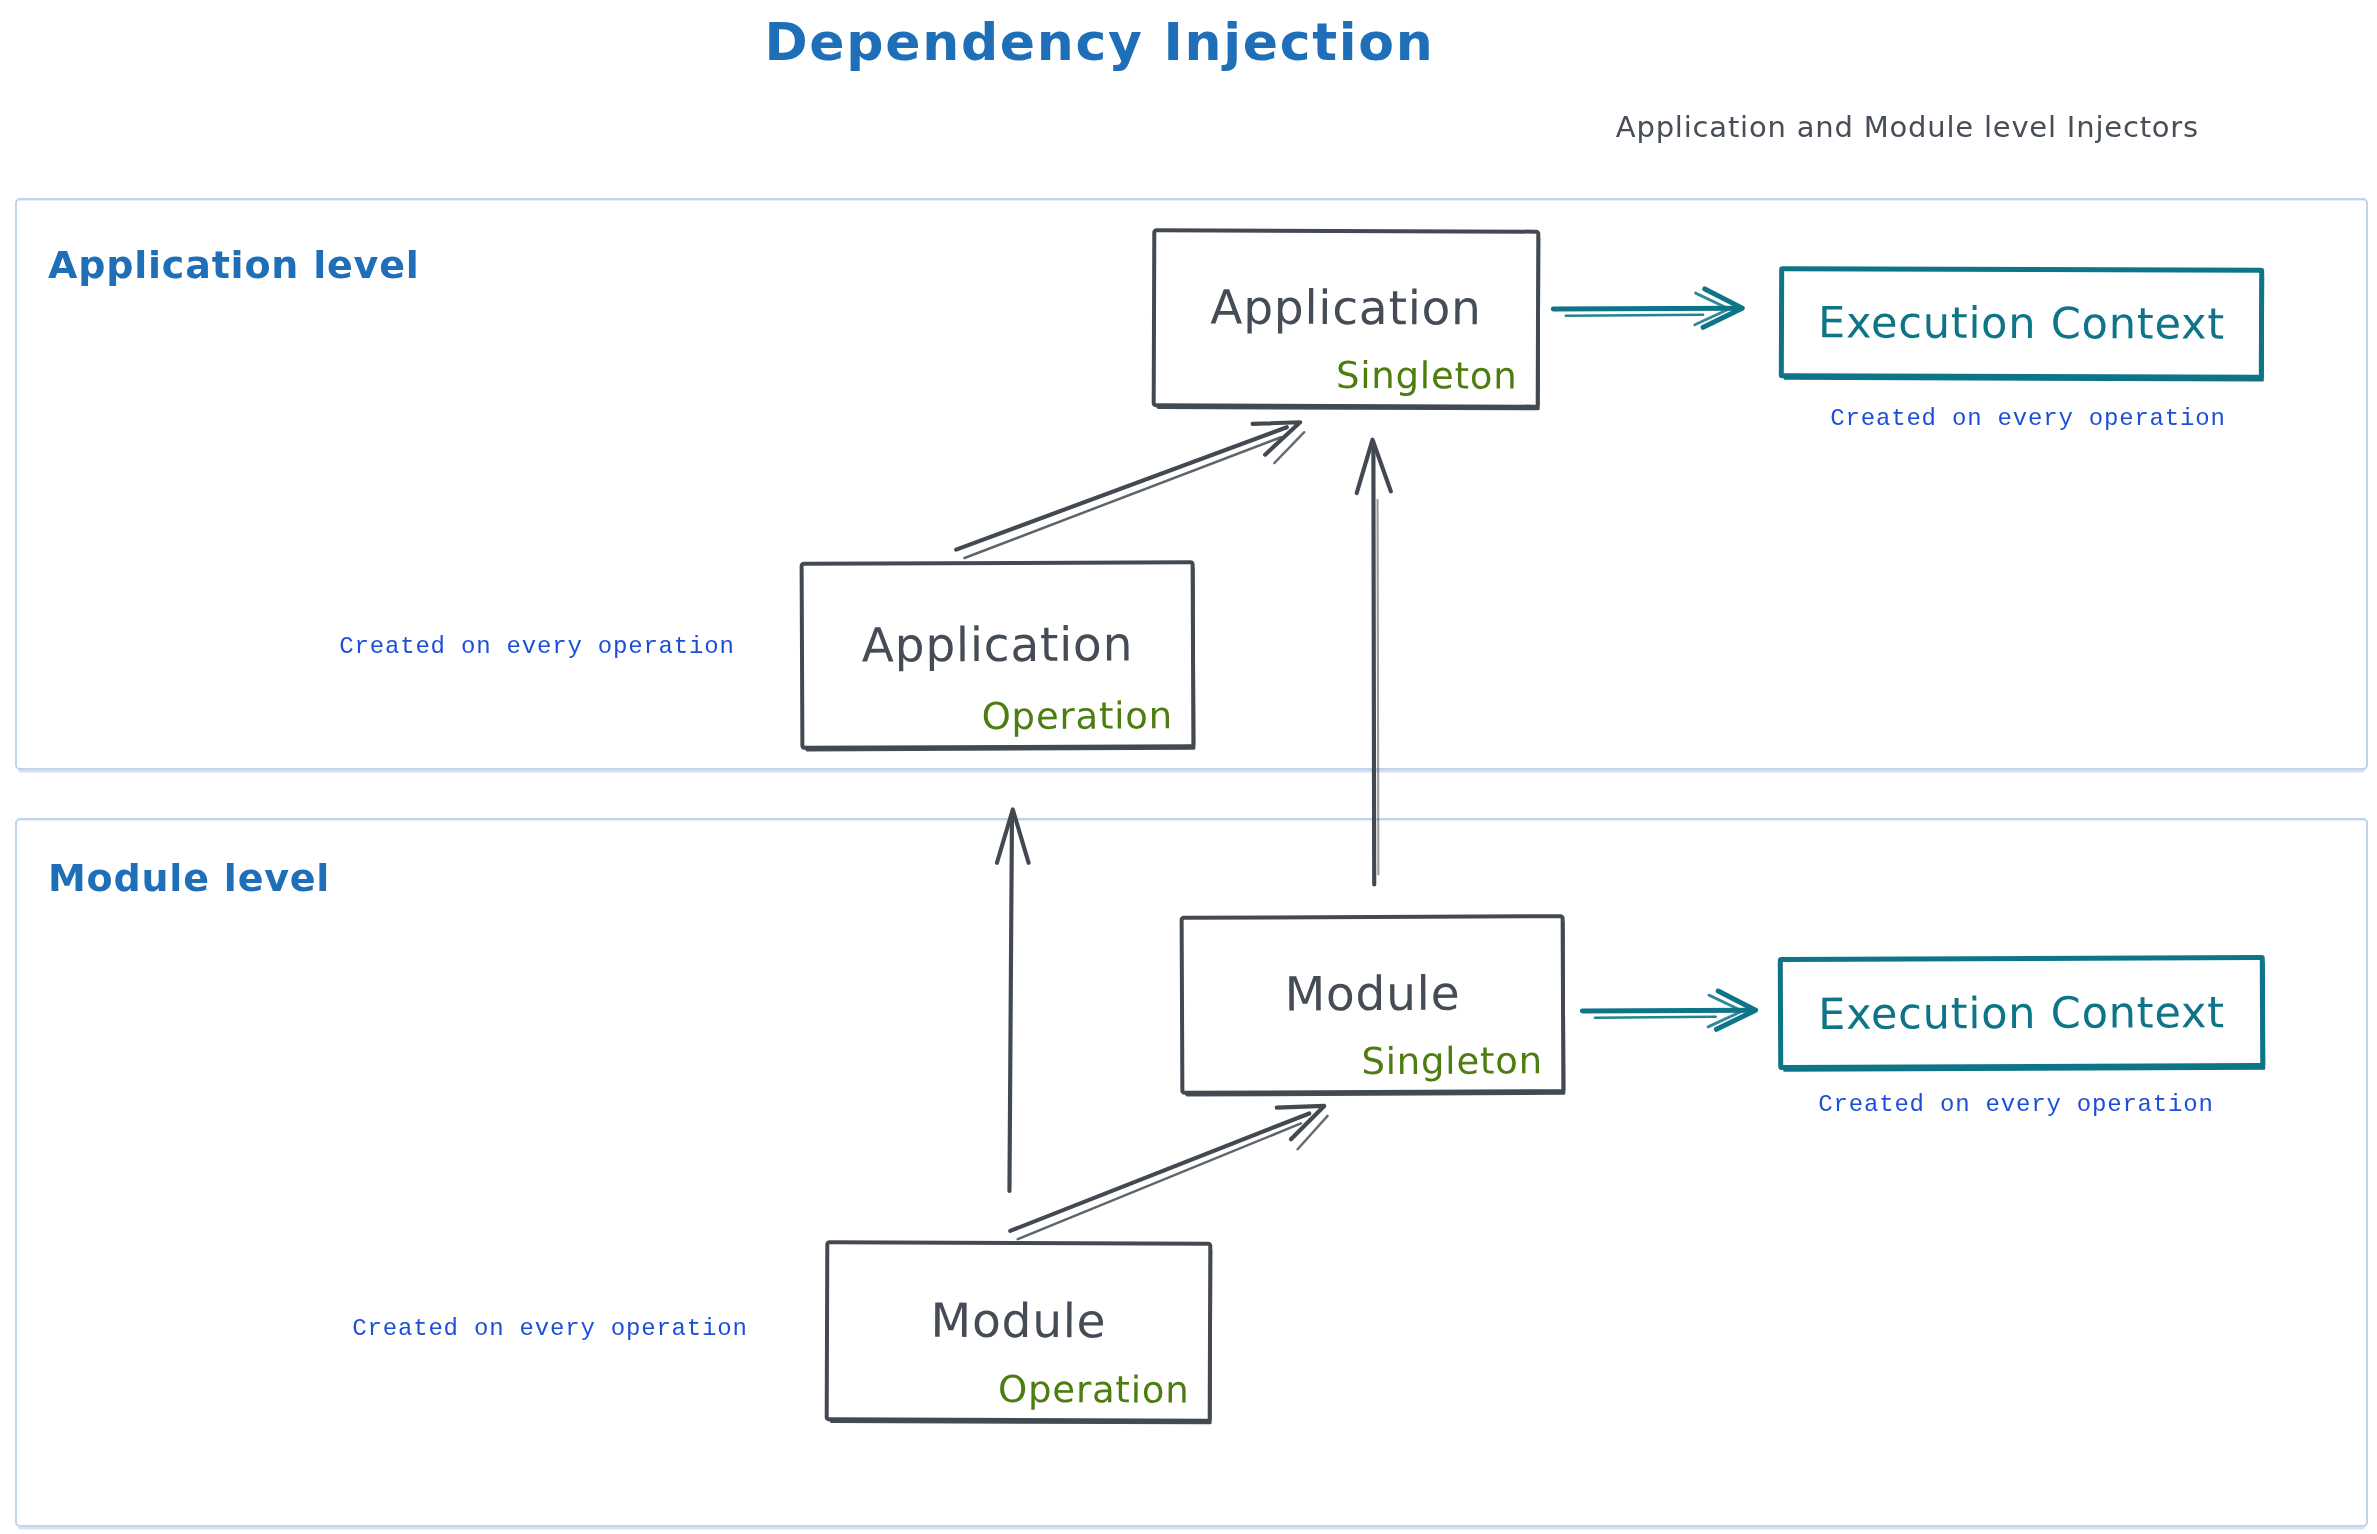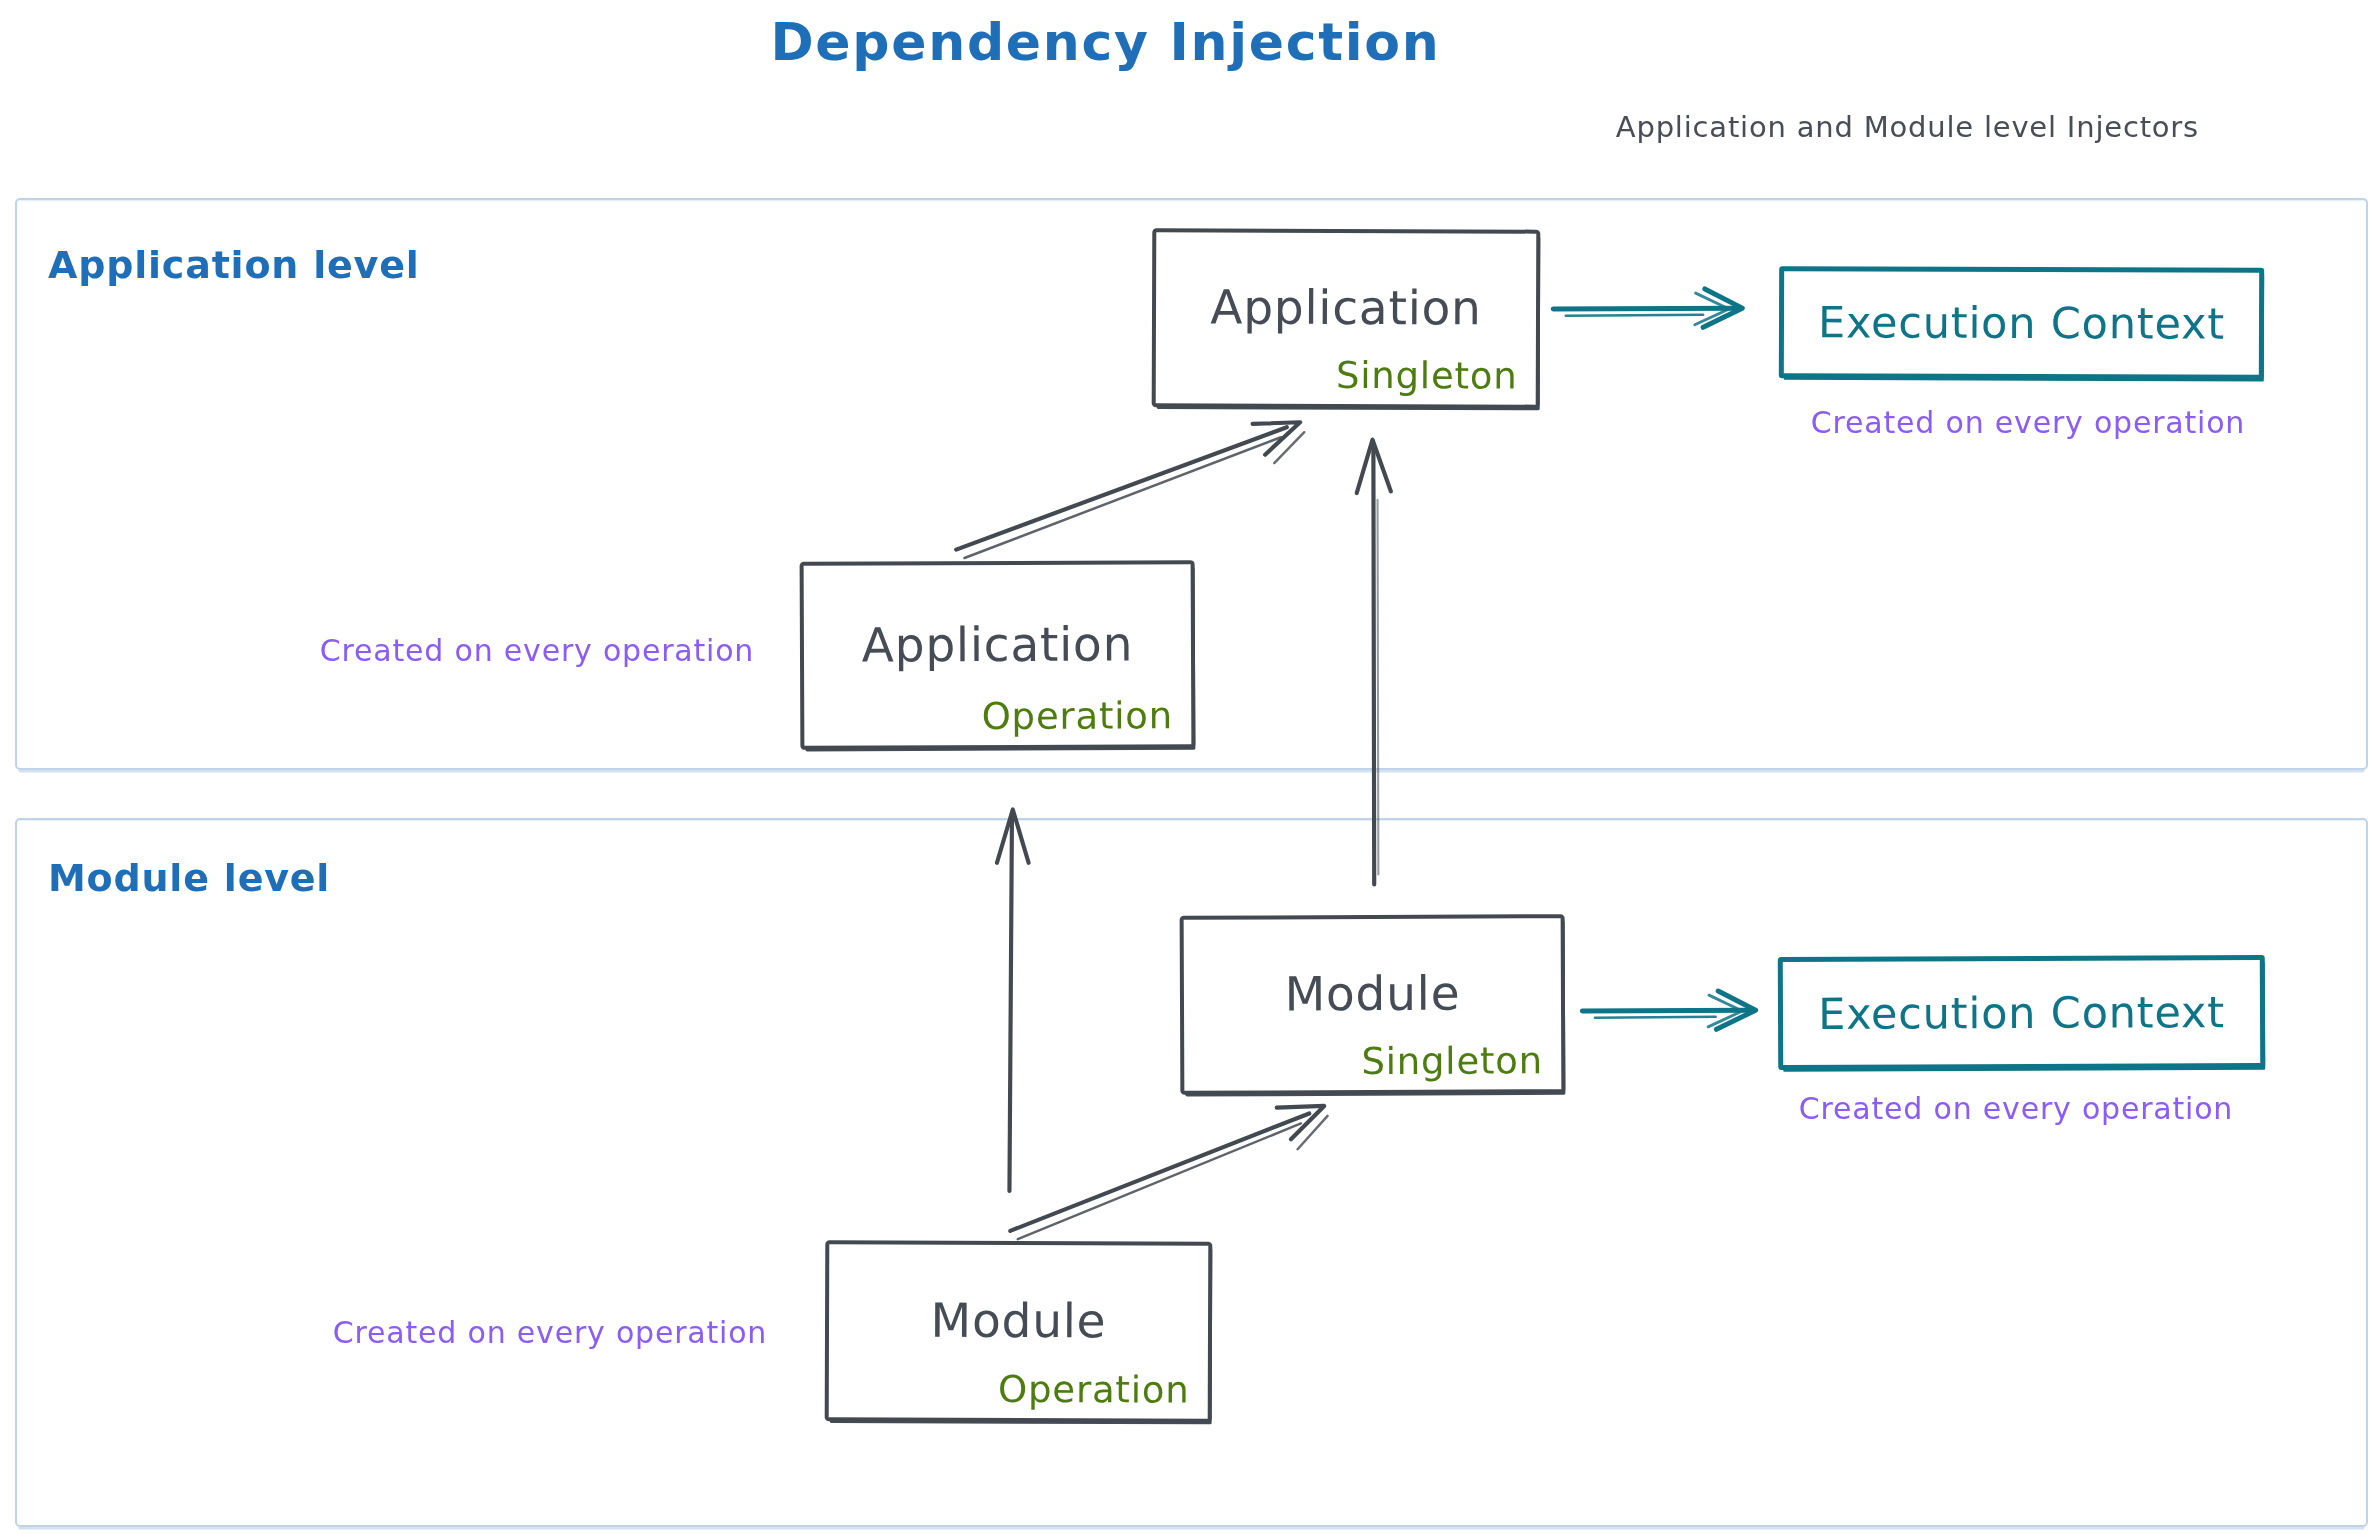--- a/index.html
+++ b/index.html
@@ -3,21 +3,21 @@
 <meta charset="utf-8">
 <style>
   html,body{margin:0;padding:0;background:#ffffff;}
   #canvas{
     position:relative;width:2377px;height:1534px;background:#ffffff;overflow:hidden;
     font-family:"DejaVu Sans",sans-serif;color:#3d444d;
   }
   
   .title{
     position:absolute;left:0;top:11.7px;width:2199px;text-align:center;
-    font-size:52px;font-weight:bold;color:#1e6fb8;letter-spacing:1.7px;padding-left:6px;
+    font-size:52px;font-weight:bold;color:#1e6fb8;letter-spacing:1.7px;
   }
   .subtitle{
     position:absolute;left:0;top:110px;width:2199px;text-align:right;
     font-size:29px;color:#474e57;letter-spacing:0.8px;
   }
   
   .frame{
     position:absolute;left:15px;width:2349px;
     border:2.5px solid #bfd3ea;border-radius:5px;
     box-shadow:0 5.8px 0 -3.3px #d4e1f1, inset 0 1.7px 0 -0.8px #e8eff8;
@@ -56,22 +56,22 @@
     box-shadow:2.5px 4.2px 0 -2.5px #0e7487;
     display:flex;align-items:center;justify-content:center;
   }
   .exec .exec-label{
     font-size:43px;color:#0e7487;letter-spacing:0.8px;white-space:nowrap;
   }
   #box-exec-app{left:1779px;top:267px;width:475px;height:102px;}
   #box-exec-module{left:1778px;top:956px;width:477px;height:103px;}
   
   .caption{
-    position:absolute;transform:translateX(-50%);font-size:30px;color:#8b5cf6;
-    letter-spacing:0.8px;white-space:nowrap;
+    position:absolute;transform:translateX(-50%);font-size:24px;color:#1d4ed8;
+    letter-spacing:0.8px;white-space:nowrap;font-family:Liberation Mono, monospace;
   }
   #caption-app-left{left:537px;top:633px;}
   #caption-app-right{left:2028px;top:405px;}
   #caption-module-left{left:550px;top:1315px;}
   #caption-module-right{left:2016px;top:1091px;}
   
   #arrows{position:absolute;left:0;top:0;pointer-events:none;}
   .ink{stroke:#424950;fill:none;stroke-linecap:round;stroke-linejoin:round;}
   .teal{stroke:#0e7487;fill:none;stroke-linecap:round;stroke-linejoin:round;}
 </style>

